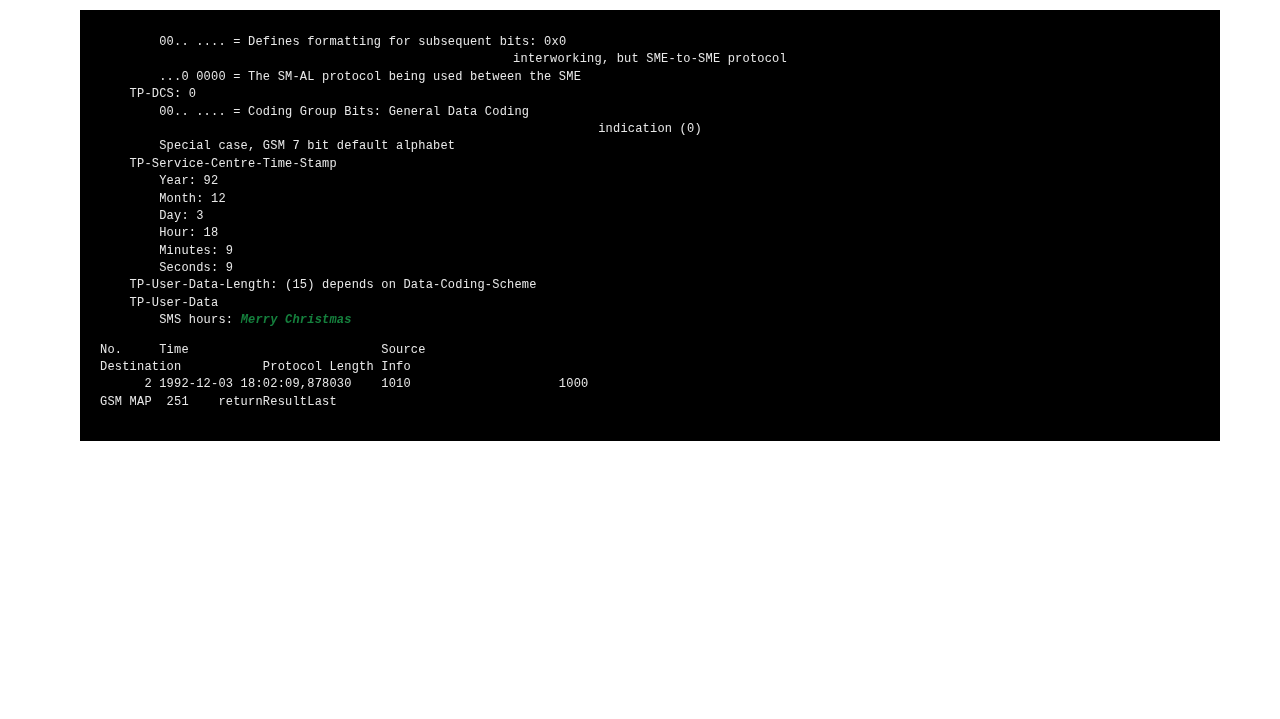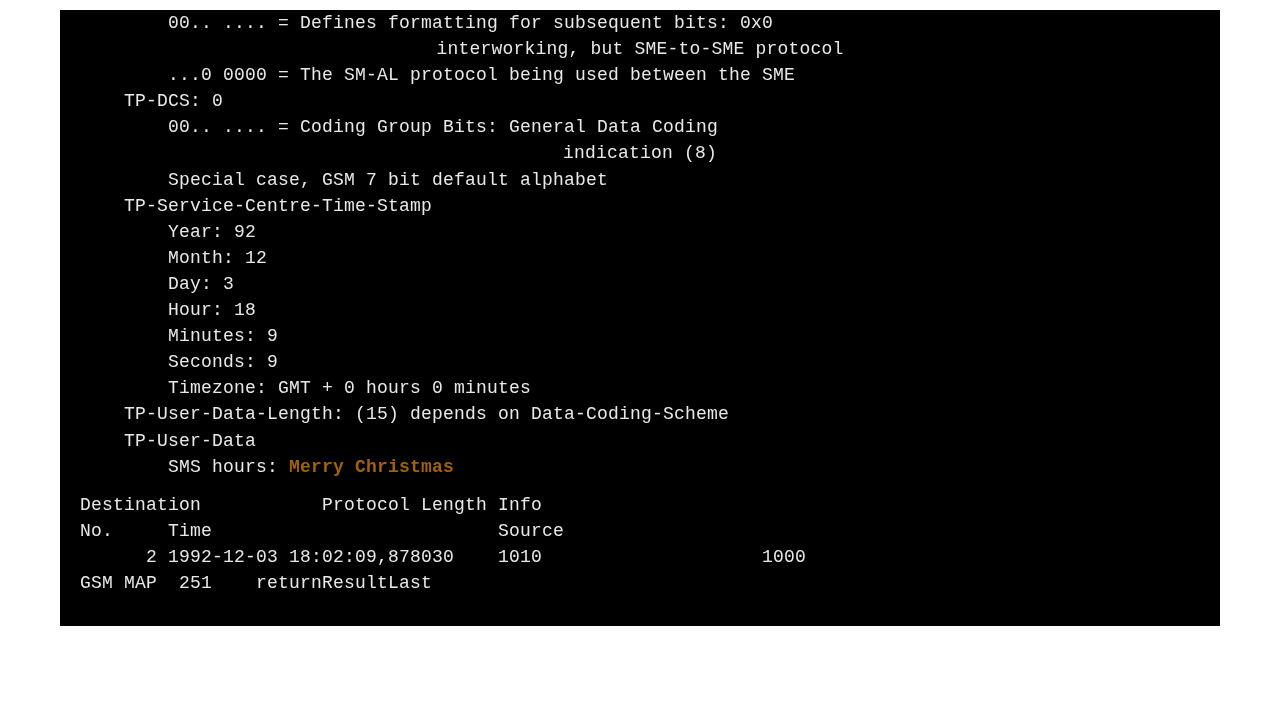--- a/index.html
+++ b/index.html
@@ -11,31 +11,33 @@
       background: #ffffff;
       font-family: 'Courier New', Courier, monospace;
       display: flex;
       justify-content: center;
       align-items: flex-start;
       padding: 10px 60px;
     }
     .terminal {
       background: #000000;
       color: #e8e8e8;
-      padding: 0 20px 30px 20px;
+      padding: 24px 20px 30px 20px;
       width: 100%;
-      font-size: 18px;
+      font-size: 12px;
       line-height: 1.45;
       font-weight: 500;
       letter-spacing: 0.2px;
+      margin-left: 20px;
     }
     .ind0 { margin-left: 0; text-align: center; }
     .highlight {
-      color: #a16207;
+      color: #15803d;
       font-weight: 600;
+      font-style: italic;
     }
     .line {
       white-space: pre;
     }
     .wrap-line {
       white-space: pre-wrap;
       padding-left: 180px;
       text-indent: -180px;
     }
     .spacer {
@@ -47,31 +49,30 @@
   </style>
 </head>
 <body>
 
 <div class="terminal">
   <div class="wrap-line">        00.. .... = Defines formatting for subsequent bits: 0x0</div>
   <div class="line ind0">interworking, but SME-to-SME protocol</div>
   <div class="line">        ...0 0000 = The SM-AL protocol being used between the SME</div>
   <div class="line">    TP-DCS: 0</div>
   <div class="line">        00.. .... = Coding Group Bits: General Data Coding</div>
-  <div class="line ind0">indication (8)</div>
+  <div class="line ind0">indication (0)</div>
   <div class="line">        Special case, GSM 7 bit default alphabet</div>
   <div class="line">    TP-Service-Centre-Time-Stamp</div>
   <div class="line">        Year: 92</div>
   <div class="line">        Month: 12</div>
   <div class="line">        Day: 3</div>
   <div class="line">        Hour: 18</div>
   <div class="line">        Minutes: 9</div>
   <div class="line">        Seconds: 9</div>
-  <div class="line">        Timezone: GMT + 0 hours 0 minutes</div>
   <div class="line">    TP-User-Data-Length: (15) depends on Data-Coding-Scheme</div>
   <div class="line">    TP-User-Data</div>
   <div class="line"><span>        SMS hours: </span><span class="highlight">Merry Christmas</span></div>
   <div class="spacer"></div>
+  <div class="pkt-line">No.     Time                          Source</div>
   <div class="pkt-line">Destination           Protocol Length Info</div>
-  <div class="pkt-line">No.     Time                          Source</div>
   <div class="pkt-line">      2 1992-12-03 18:02:09,878030    1010                    1000</div>
   <div class="pkt-line">GSM MAP  251    returnResultLast</div>
 </div>
 
 </body></html>

